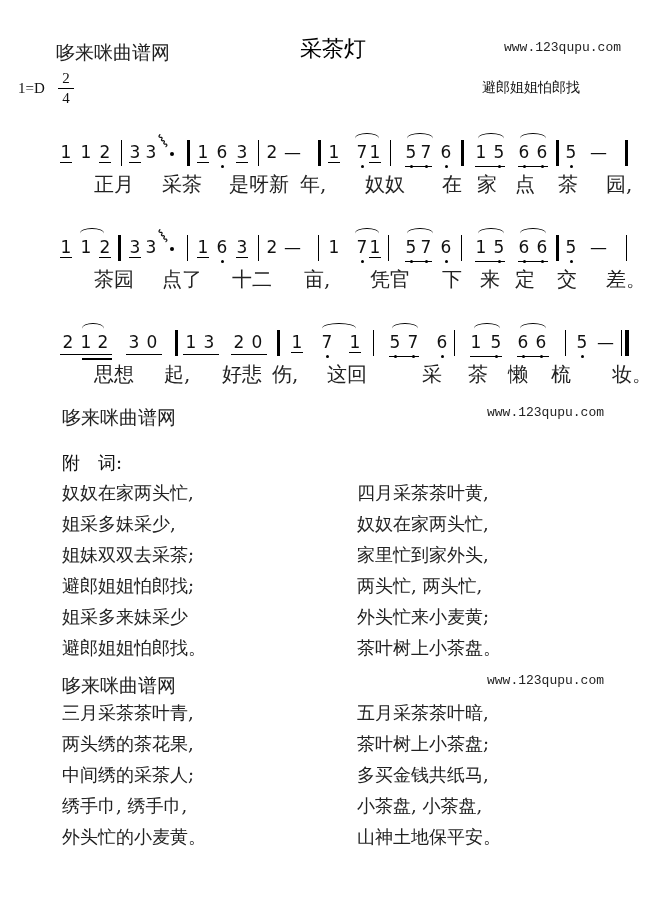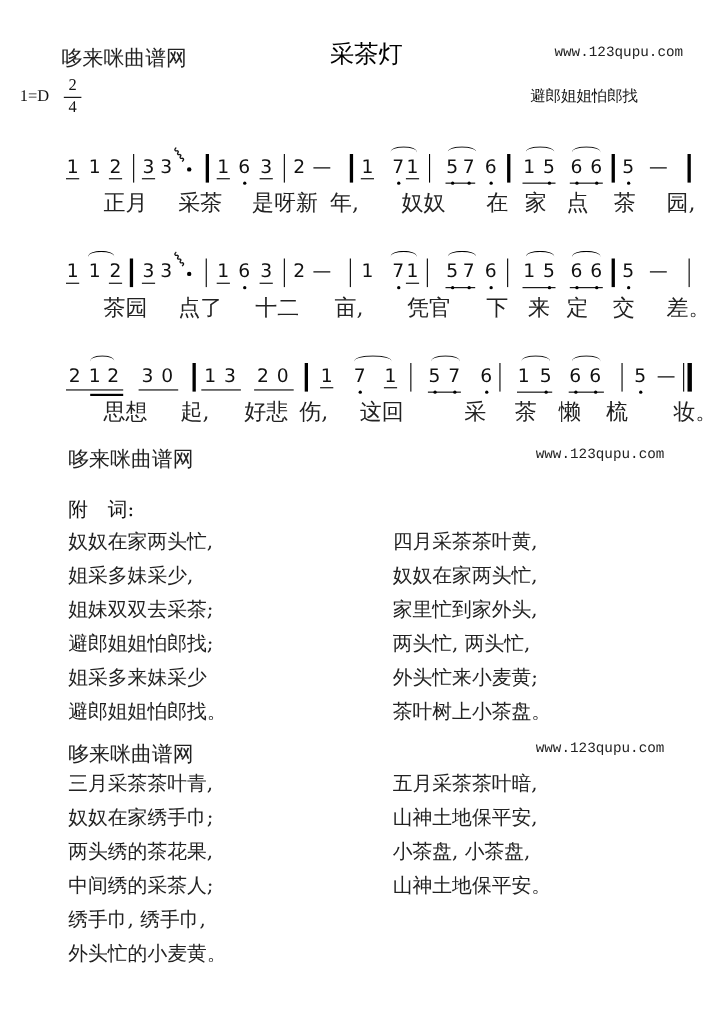--- a/index.html
+++ b/index.html
@@ -230,24 +230,24 @@
   <div>两头忙, 两头忙,</div>
   <div>外头忙来小麦黄;</div>
   <div>茶叶树上小茶盘。</div>
 </div>
 
 <div class="abs site" style="left:62px;top:673px;">哆来咪曲谱网</div>
 <div class="abs url" style="left:487px;top:673px;">www.123qupu.com</div>
 
 <div class="verse" style="left:62px;top:697px;">
   <div>三月采茶茶叶青,</div>
-  <div>奴奴在家绣手巾;</div>
   <div>两头绣的茶花果,</div>
   <div>中间绣的采茶人;</div>
   <div>绣手巾, 绣手巾,</div>
   <div>外头忙的小麦黄。</div>
 </div>
 <div class="verse" style="left:357px;top:697px;">
   <div>五月采茶茶叶暗,</div>
-  <div>山神土地保平安,</div>
+  <div>茶叶树上小茶盘;</div>
+  <div>多买金钱共纸马,</div>
   <div>小茶盘, 小茶盘,</div>
   <div>山神土地保平安。</div>
 </div>
 
 </body></html>

